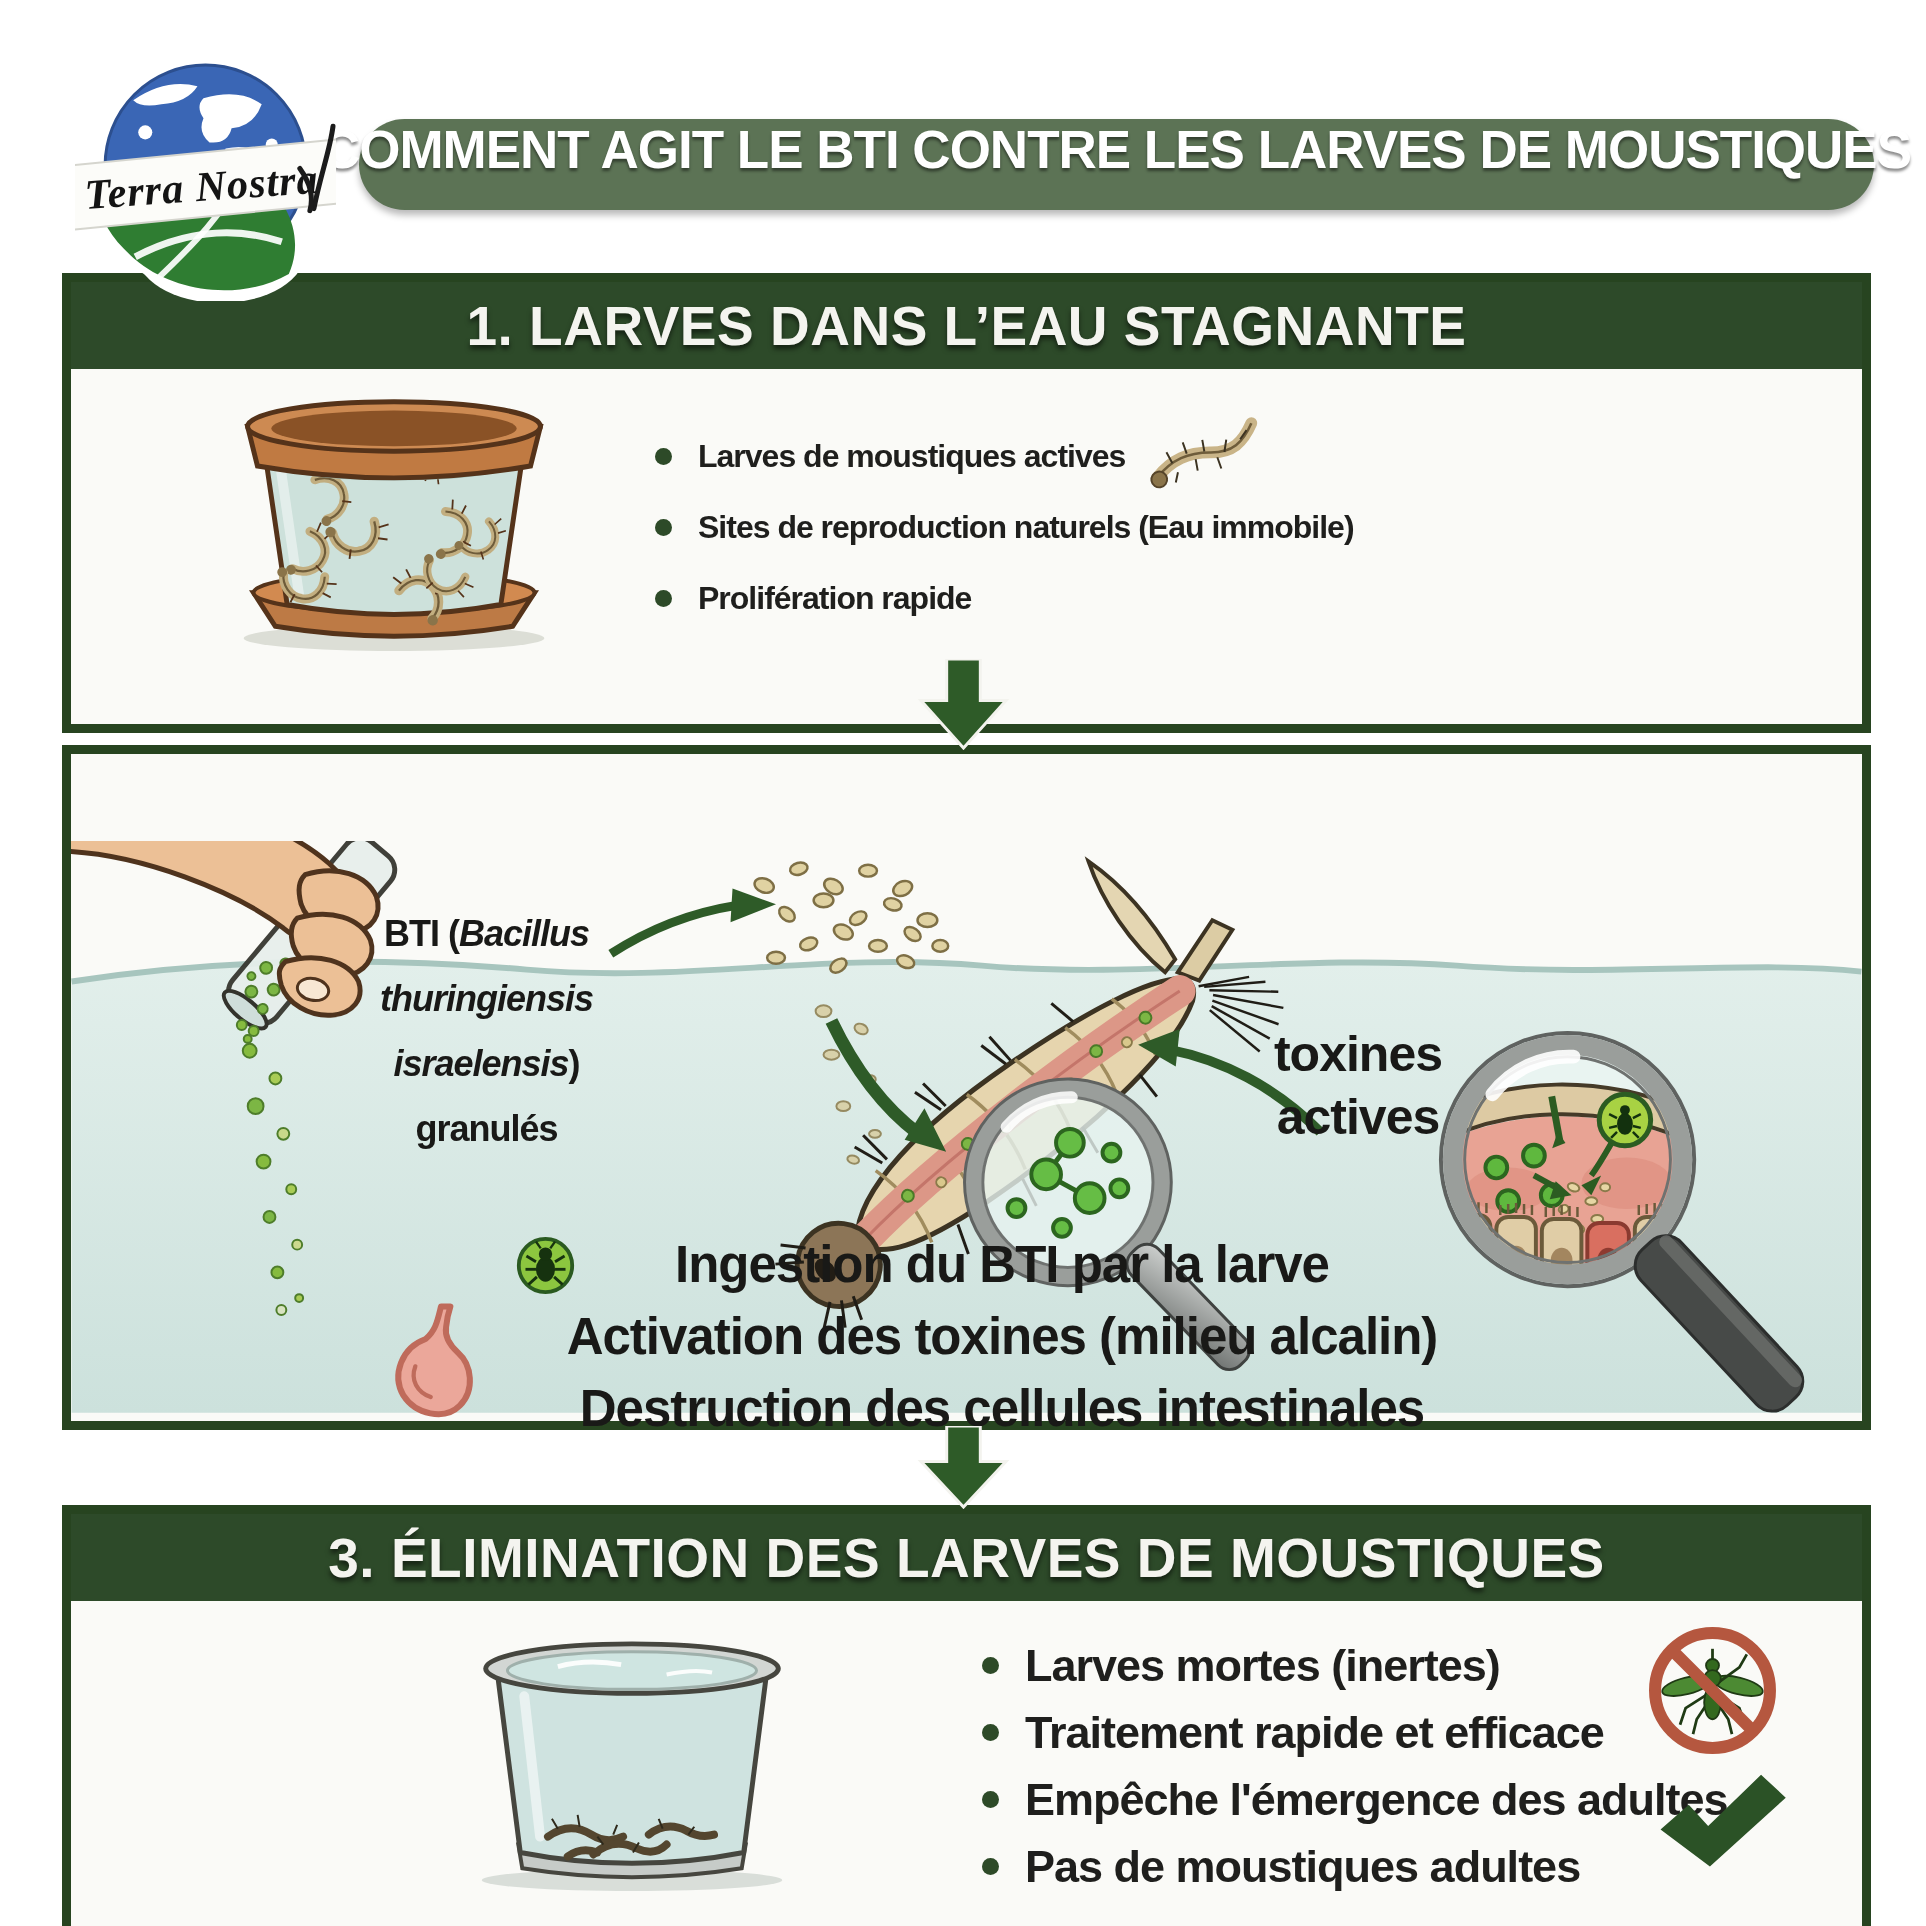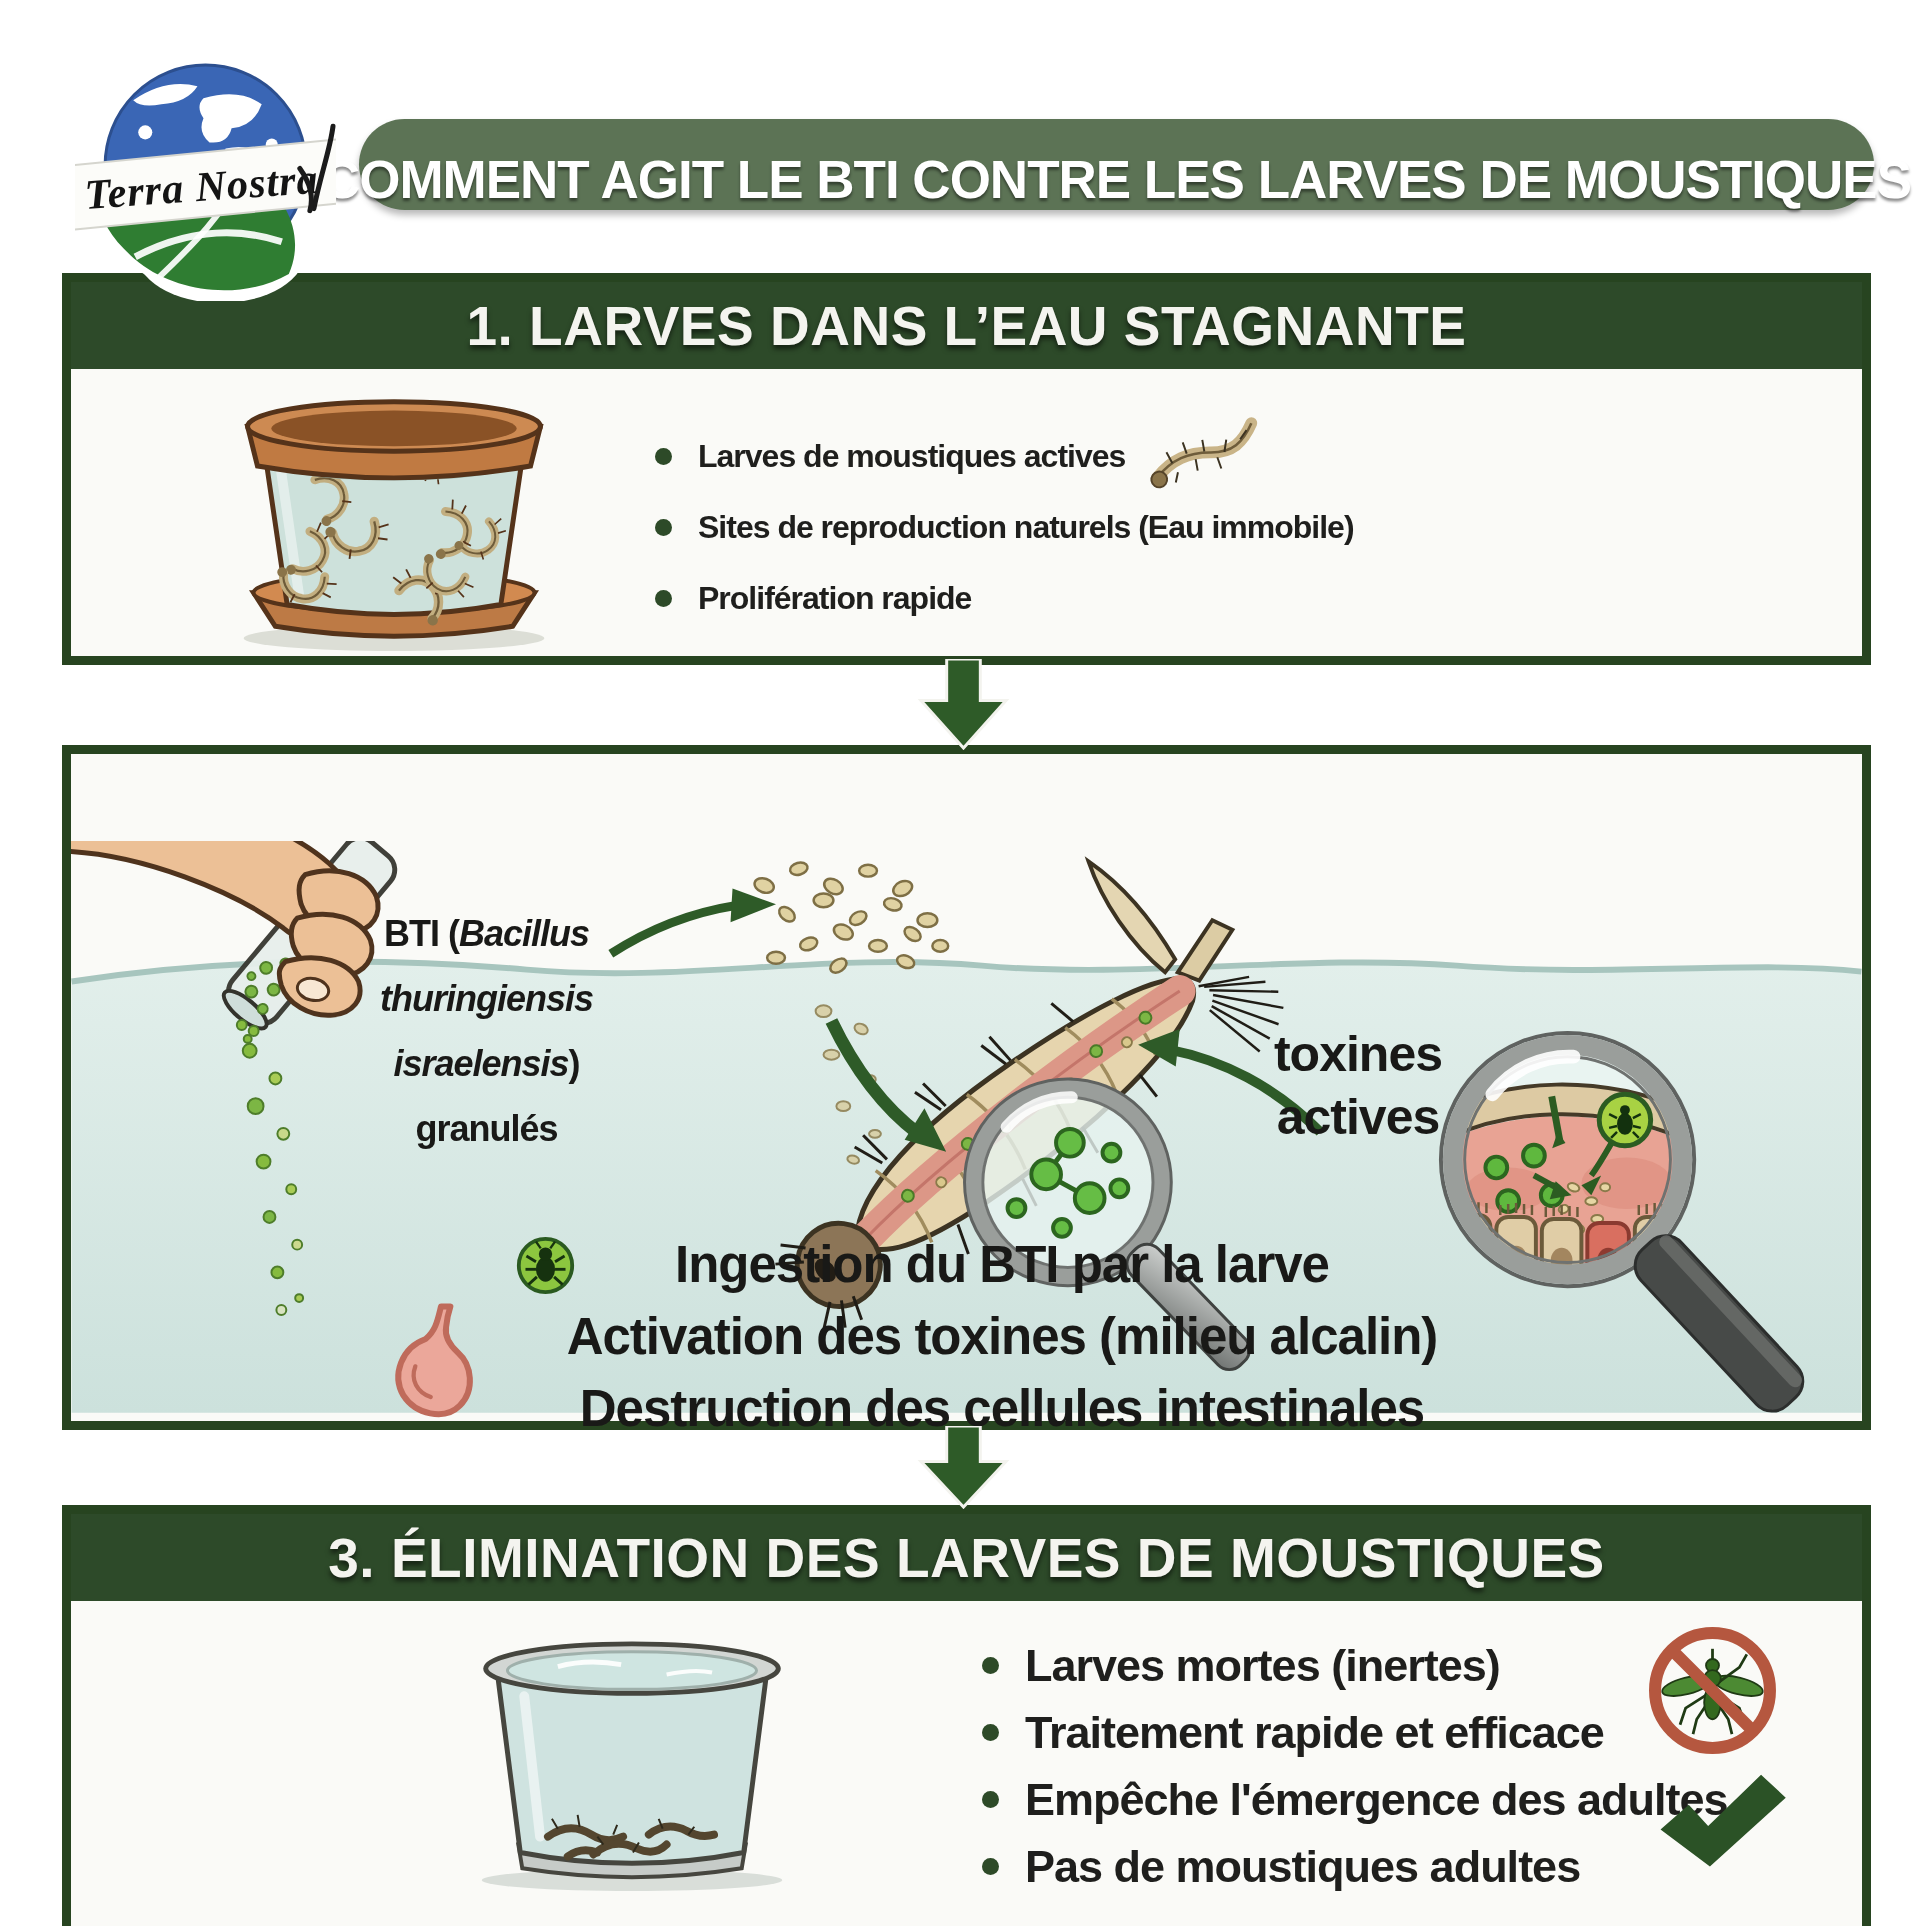--- a/index.html
+++ b/index.html
@@ -1,29 +1,29 @@
 <!DOCTYPE html>
 <html><head>
 <meta charset="utf-8">
 <style>
   html,body{margin:0;padding:0;background:#ffffff;font-family:"Liberation Sans",sans-serif;}
   .canvas{position:relative;width:1927px;height:1927px;background:#ffffff;overflow:hidden;}
 
   
   .logo{position:absolute;left:75px;top:40px;width:261px;height:261px;z-index:9;}
   .banner{position:absolute;left:359px;top:119px;width:1515px;height:91px;background:#5c7355;
-          border-radius:46px;display:flex;align-items:flex-end;justify-content:center;
+          border-radius:46px;display:flex;align-items:flex-start;justify-content:center;
           box-shadow:0 5px 7px rgba(0,0,0,.28);z-index:5;}
   .banner span{color:#ffffff;font-weight:bold;font-size:53px;letter-spacing:-1px;white-space:nowrap;
                text-shadow:0 3px 3px rgba(0,0,0,.45);}
 
   
   .stepbox{position:absolute;left:62px;width:1809px;background:#fafaf7;border:9px solid #274420;
            box-sizing:border-box;z-index:2;}
-  #s1{top:273px;height:392px;}
+  #s1{top:273px;height:460px;}
   #s2{top:745px;height:685px;}
   #s3{top:1505px;height:440px;}
   .band{position:absolute;left:0;top:0;width:100%;height:87px;background:#2d4a29;
         display:flex;align-items:center;justify-content:center;}
   .band span{color:#f4f4ef;font-size:55px;font-weight:bold;letter-spacing:0.5px;white-space:nowrap;
              text-shadow:0 4px 5px rgba(0,0,0,.55);}
 
   
   .bullets{position:absolute;list-style:none;margin:0;padding:0;z-index:6;}
   .bullets li{display:flex;align-items:center;white-space:nowrap;}

